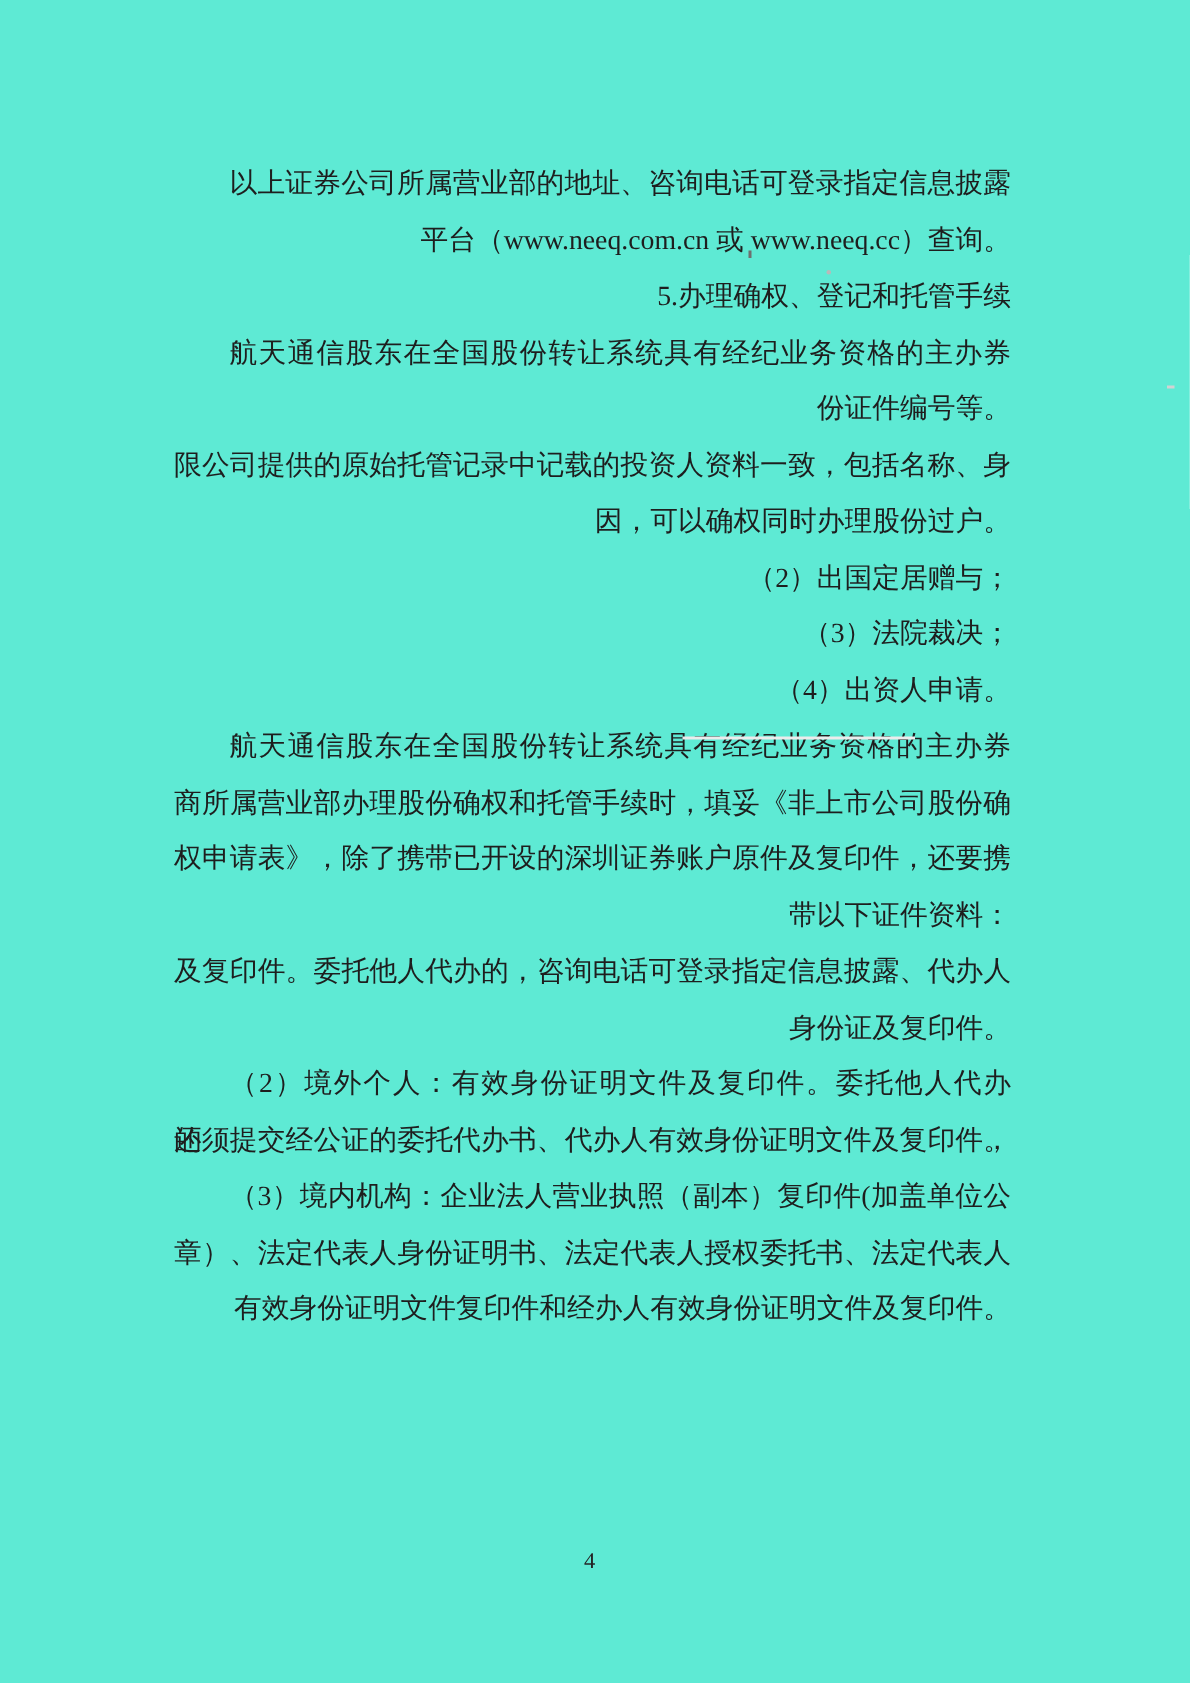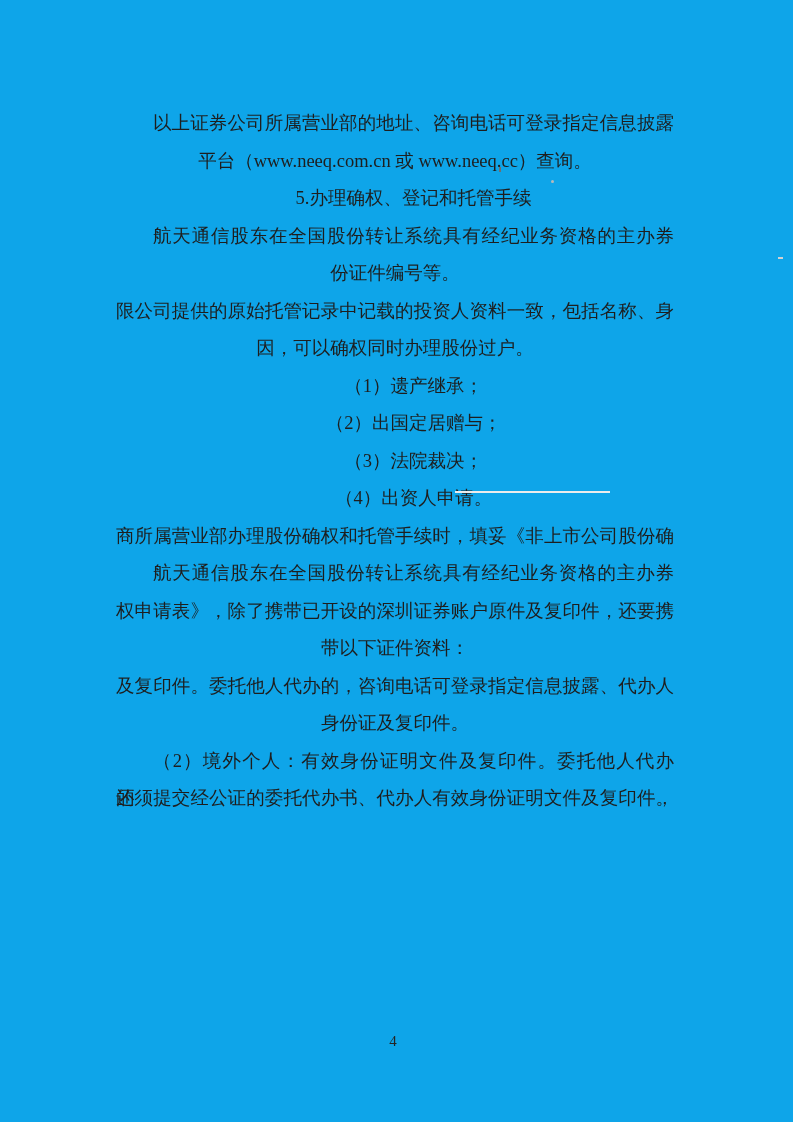--- a/index.html
+++ b/index.html
@@ -12,36 +12,36 @@
     position: relative;
     background: #ffffff;
     overflow: hidden;
     font-family: "Liberation Serif", "DejaVu Serif", serif;
   }
   .page {
     position: absolute;
     left: 0; top: 0;
     width: 793px;
     height: 1122px;
-    background: #0ea5e9;
+    background: #5eead4;
   }
   .content {
     position: absolute;
     left: 116px;
     top: 105px;
     width: 558px;
     font-size: 18.5px;
     line-height: 37.5px;
     color: #1e1e1e;
     letter-spacing: 0;
   }
   .para { margin: 0; }
   .ln {
     height: 37.5px;
-    text-align: center;
+    text-align: right;
   }
   .ln.jf {
     text-align: justify;
     text-align-last: justify;
   }
   .ln.ind {
     text-indent: 37px;
   }
   .pagenum {
     position: absolute;
@@ -81,53 +81,55 @@
     <div class="para">
       <div class="ln ind jf">航天通信股东在全国股份转让系统具有经纪业务资格的主办券</div>
       <div class="ln">份证件编号等。</div>
       <div class="ln jf">限公司提供的原始托管记录中记载的投资人资料一致，包括名称、身</div>
     </div>
 
     <div class="para">
       <div class="ln">因，可以确权同时办理股份过户。</div>
     </div>
 
-    <div class="para">
-      <div class="ln ind">（1）遗产继承；</div>
-    </div>
 
     <div class="para">
       <div class="ln ind">（2）出国定居赠与；</div>
     </div>
 
     <div class="para">
       <div class="ln ind">（3）法院裁决；</div>
     </div>
 
     <div class="para">
       <div class="ln ind">（4）出资人申请。</div>
     </div>
 
     <div class="para">
+      <div class="ln ind jf">航天通信股东在全国股份转让系统具有经纪业务资格的主办券</div>
       <div class="ln jf">商所属营业部办理股份确权和托管手续时，填妥《非上市公司股份确</div>
-      <div class="ln ind jf">航天通信股东在全国股份转让系统具有经纪业务资格的主办券</div>
       <div class="ln jf">权申请表》，除了携带已开设的深圳证券账户原件及复印件，还要携</div>
       <div class="ln">带以下证件资料：</div>
     </div>
 
     <div class="para">
       <div class="ln jf">及复印件。委托他人代办的，咨询电话可登录指定信息披露、代办人</div>
       <div class="ln">身份证及复印件。</div>
     </div>
 
     <div class="para">
       <div class="ln ind jf">（2）境外个人：有效身份证明文件及复印件。委托他人代办的，</div>
       <div class="ln jf">还须提交经公证的委托代办书、代办人有效身份证明文件及复印件。</div>
     </div>
 
+    <div class="para">
+      <div class="ln ind jf">（3）境内机构：企业法人营业执照（副本）复印件(加盖单位公</div>
+      <div class="ln jf">章）、法定代表人身份证明书、法定代表人授权委托书、法定代表人</div>
+      <div class="ln">有效身份证明文件复印件和经办人有效身份证明文件及复印件。</div>
+    </div>
 
   </div>
 
   <div class="pagenum">4</div>
 
   <div class="speck s1"></div>
   <div class="speck s2"></div>
   <div class="speck s3"></div>
   <div class="speck s4"></div>
 

